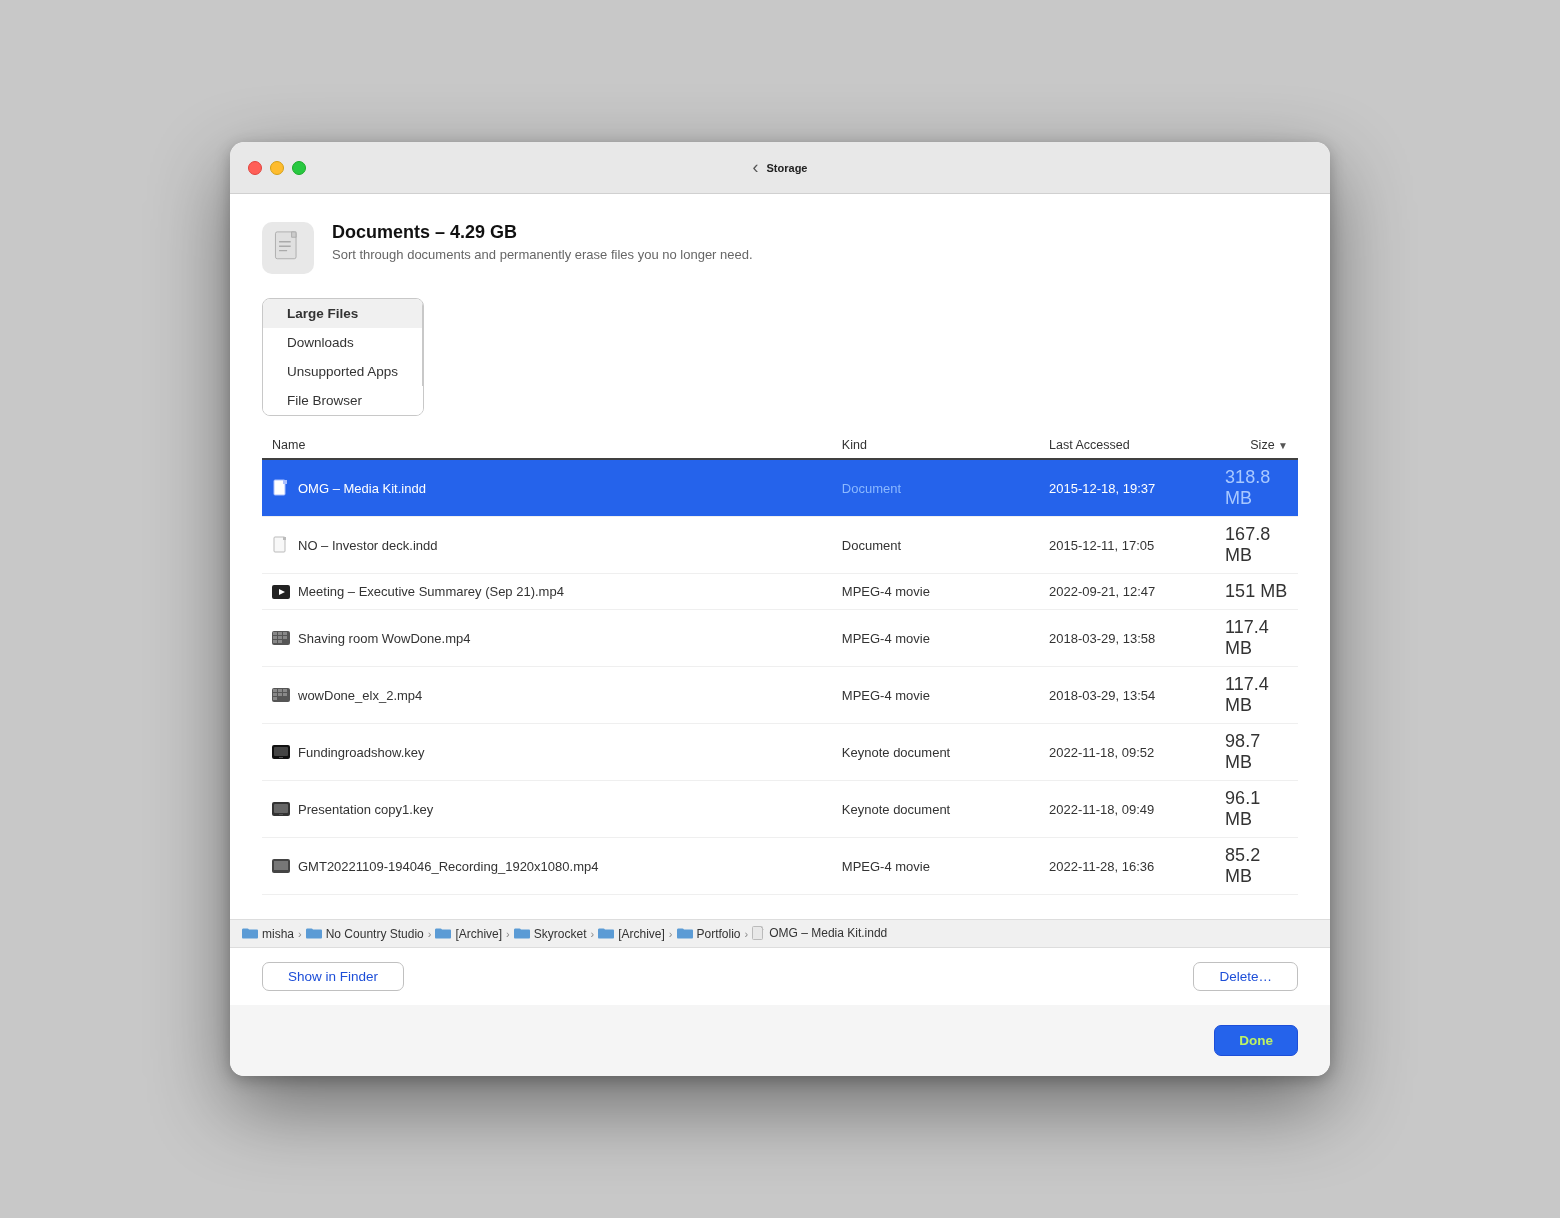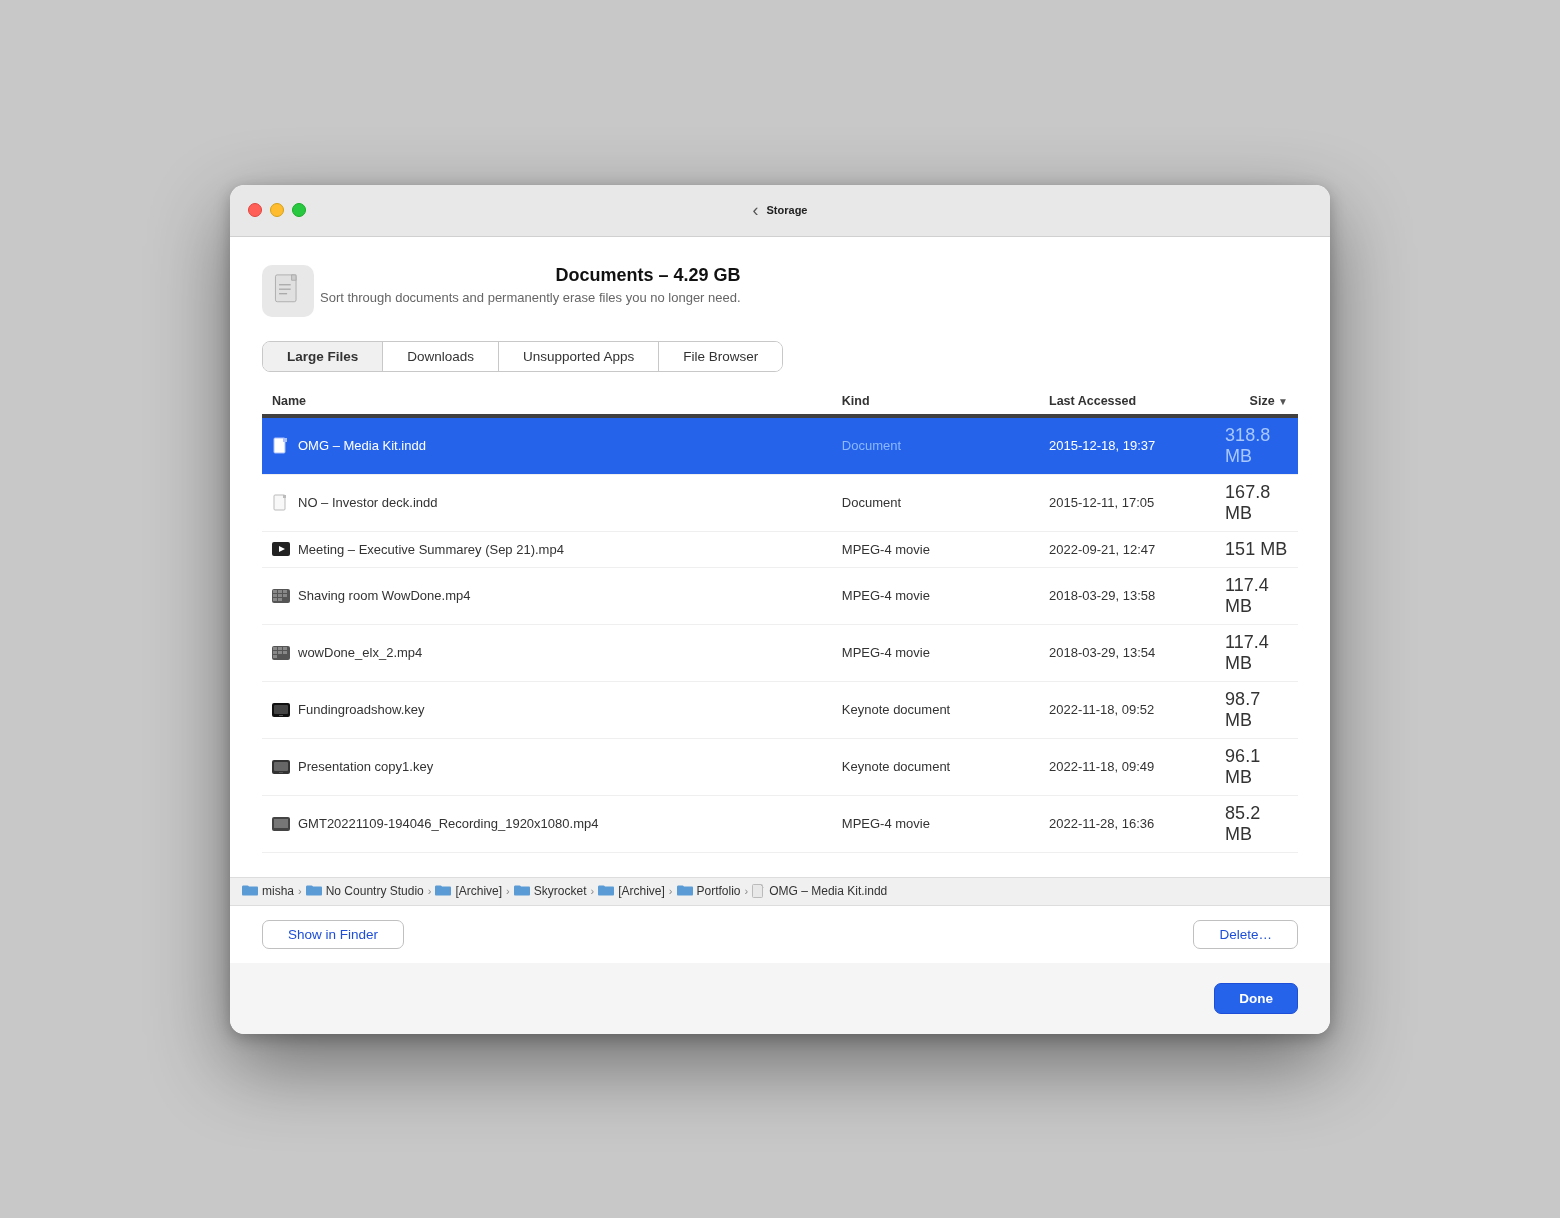--- a/index.html
+++ b/index.html
@@ -78,23 +78,22 @@
     .main-content {
       background: white;
       margin: 0;
       padding: 28px 32px 24px;
     }
 
     
     .doc-header {
       display: flex;
       align-items: flex-start;
-      gap: 6px;
+      gap: 18px;
       margin-bottom: 24px;
-      text-align: right;
     }
 
     .doc-icon {
       width: 52px;
       height: 52px;
       background: #e8e8e8;
       border-radius: 10px;
       display: flex;
       align-items: center;
       justify-content: center;
@@ -121,20 +120,21 @@
     }
 
     
     .tabs {
       display: flex;
       border: 1px solid #c8c8c8;
       border-radius: 8px;
       overflow: hidden;
       margin-bottom: 16px;
       width: fit-content;
+      flex-direction: column;
     }
 
     .tab {
       padding: 7px 24px;
       font-size: 13.5px;
       font-weight: 500;
       color: #333;
       cursor: pointer;
       background: white;
       border-right: 1px solid #c8c8c8;
@@ -150,24 +150,24 @@
 
     
     .file-table {
       width: 100%;
       border-collapse: collapse;
     }
 
     .file-table th {
       text-align: left;
       font-size: 12.5px;
-      font-weight: 700;
+      font-weight: 400;
       color: #333;
       padding: 6px 10px;
-      border-bottom: 4px solid #404040;
+      border-bottom: 2px solid #404040;
     }
 
     .file-table td {
       padding: 7px 10px;
       font-size: 13px;
       color: #333;
       border-bottom: 1px solid #efefef;
     }
 
     .file-table td.size-cell {
@@ -248,21 +248,21 @@
       font-size: 13.5px;
       font-weight: 500;
       cursor: pointer;
       border: 1px solid #c0c0c0;
       background: white;
       color: #1d4ed8;
     }
 
     .btn-primary {
       background: #2563eb;
-      color: #ffffff;
+      color: #bef264;
       border: 1px solid #1d4ed8;
       padding: 7px 24px;
       font-weight: 600;
     }
 
     
     .footer {
       background: #f5f5f5;
       padding: 20px 32px;
       display: flex;

